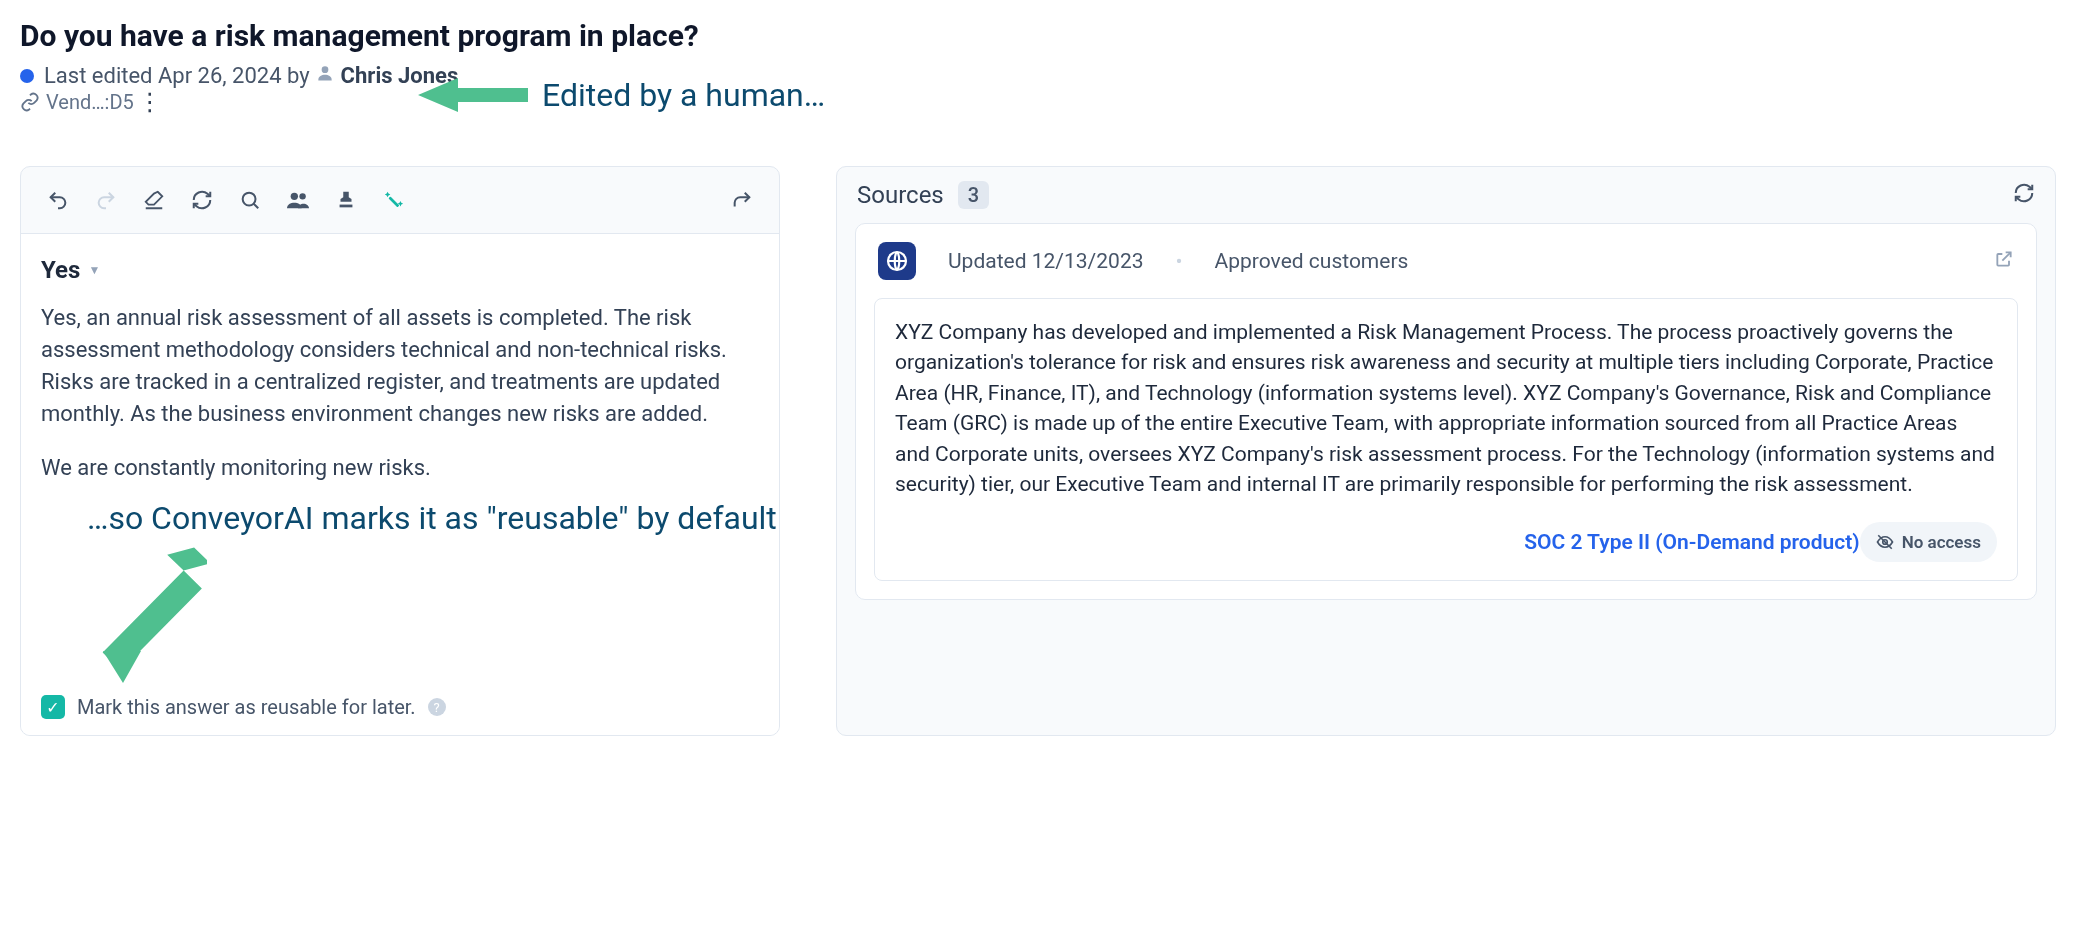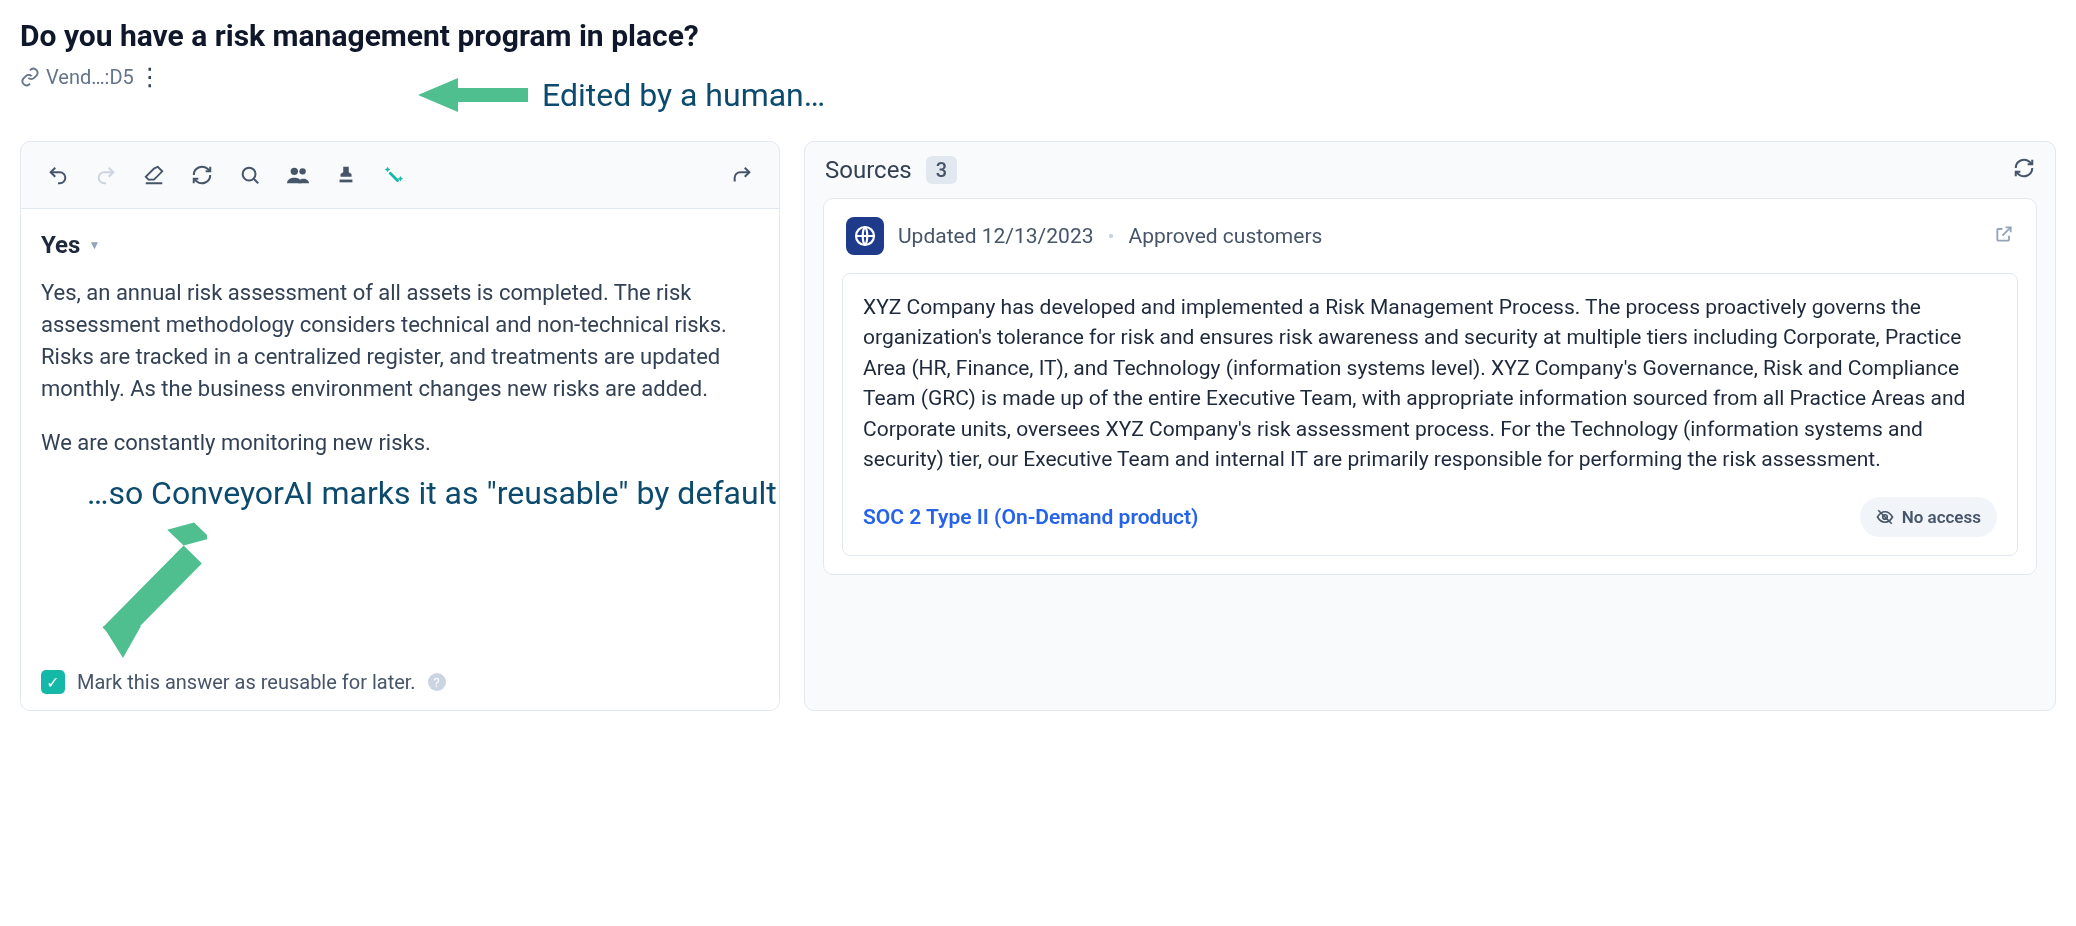--- a/index.html
+++ b/index.html
@@ -81,21 +81,21 @@
   .panel {
     border: 1px solid #e2e8f0;
     border-radius: 10px;
     background: #f8fafc;
     flex: 1;
     display: flex;
     flex-direction: column;
     overflow: hidden;
   }
   .left-panel { flex: 0 0 760px; }
-  .right-panel { flex: 1; }
+  .right-panel { flex: 1; margin-left: 32px; }
 
   .toolbar {
     display: flex;
     align-items: center;
     padding: 10px 14px;
     gap: 2px;
     border-bottom: 1px solid #e2e8f0;
   }
   .tool-btn {
     width: 46px;
@@ -197,21 +197,21 @@
   }
   .source-card {
     margin: 0 18px 18px;
     border: 1px solid #e2e8f0;
     border-radius: 10px;
     background: #fff;
   }
   .source-meta {
     display: flex;
     align-items: center;
-    gap: 14px;
+    gap: 32px;
     padding: 18px 22px;
     font-size: 21px;
     color: #475569;
     text-align: center;
   }
   .source-logo {
     width: 38px;
     height: 38px;
     border-radius: 8px;
     background: #1e3a8a;
@@ -231,21 +231,21 @@
     border: 1px solid #e2e8f0;
     border-radius: 8px;
     padding: 18px 20px;
     font-size: 21px;
     line-height: 1.45;
     color: #1e293b;
   }
   .source-footer {
     display: flex;
     align-items: center;
-    justify-content: space-between;
+    justify-content: flex-end;
     margin-top: 22px;
   }
   .source-link {
     color: #2563eb;
     font-weight: 600;
     cursor: pointer;
   }
   .no-access {
     display: flex;
     align-items: center;
@@ -262,20 +262,33 @@
   .wrap { position: relative; }
 </style>
 </head>
 <body>
 
 <div class="wrap">
 
   <div class="header-row">
     <div>
       <h1 class="title">Do you have a risk management program in place?</h1>
+      <div class="meta-row">
+        <span class="blue-dot"></span>
+        <span>
+          <span>Last edited </span><span>Apr 26, 2024</span><span> by </span>
+          <span class="person-icon">
+            <svg width="20" height="20" viewBox="0 0 24 24" fill="currentColor">
+                <circle cx="12" cy="8" r="4"></circle>
+                <path d="M4 20c0-4 4-6 8-6s8 2 8 6v1H4z"></path>
+              </svg>
+          </span>
+          <span class="editor-name">Chris Jones</span>
+        </span>
+      </div>
     </div>
     <div class="header-right">
       <div class="link-btn">
         <svg width="20" height="20" viewBox="0 0 24 24" fill="none" stroke="currentColor" stroke-width="2.2">
             <path d="M10 13a5 5 0 0 0 7 0l3-3a5 5 0 0 0-7-7l-1 1"></path>
             <path d="M14 11a5 5 0 0 0-7 0l-3 3a5 5 0 0 0 7 7l1-1"></path>
           </svg>
         <span>Vend…:D5</span>
       </div>
       <div class="kebab">⋮</div>

